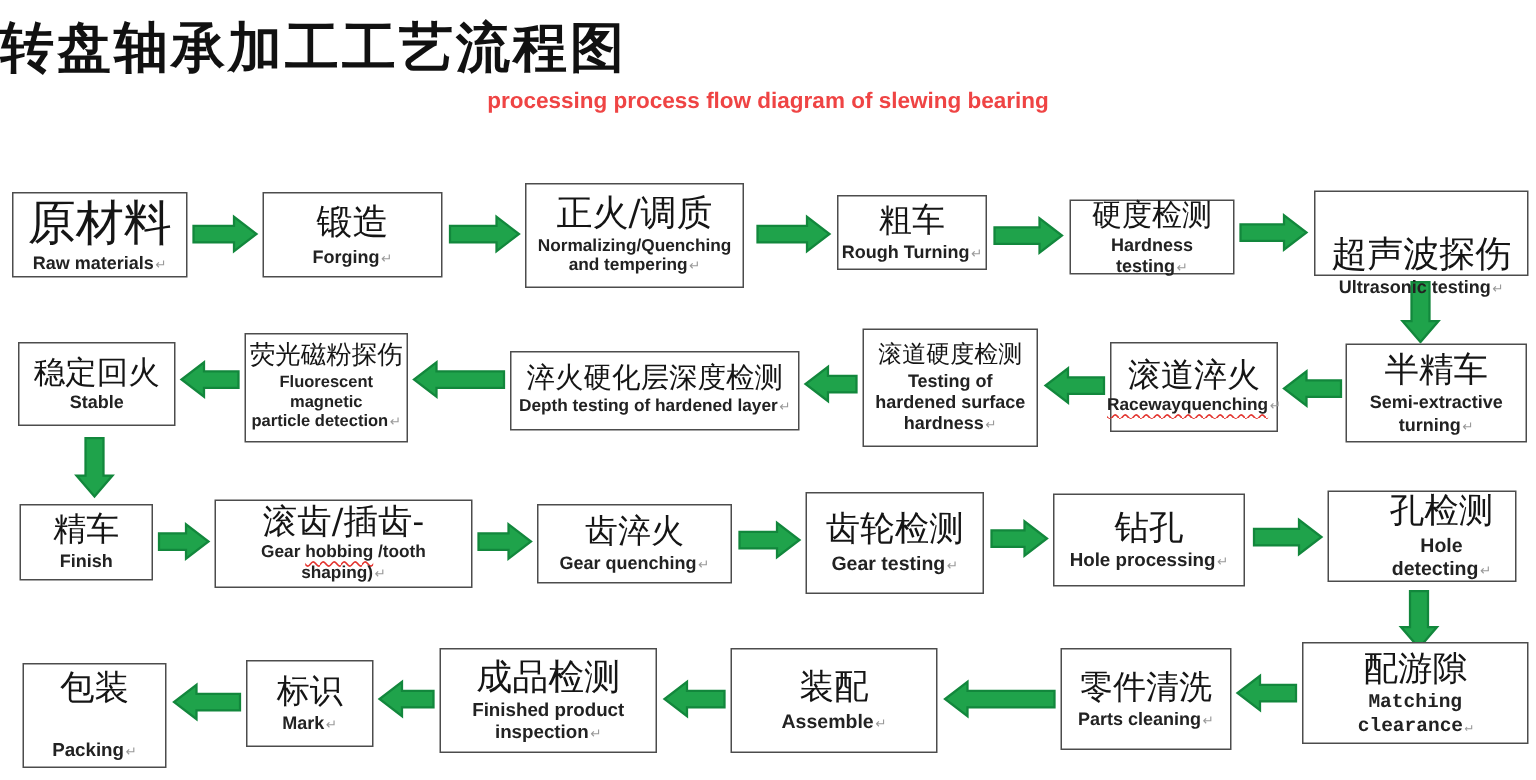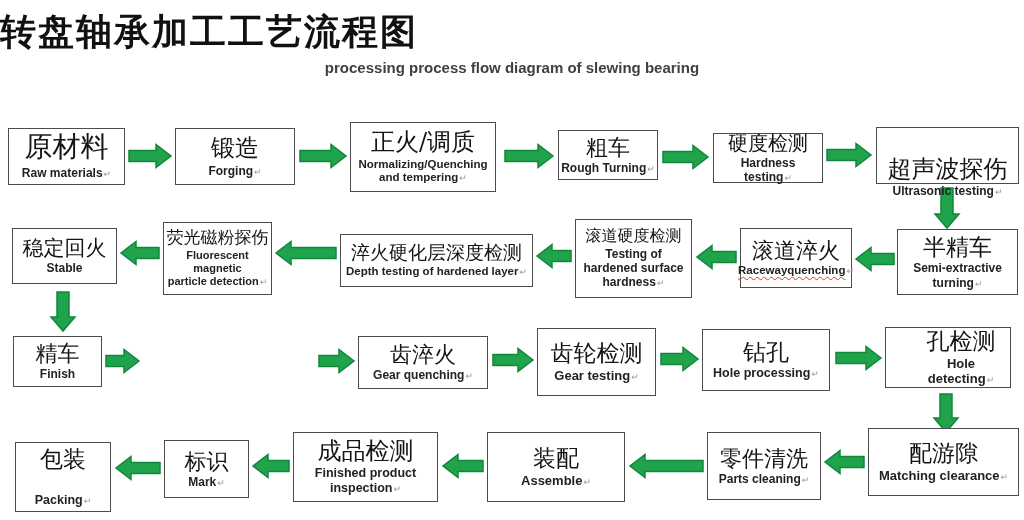--- a/index.html
+++ b/index.html
@@ -7,21 +7,21 @@
     width:1024px;height:520px;position:relative;overflow:hidden;
     font-family:"Liberation Sans",sans-serif;color:#1c1c1c;
   }
   .title-zh{
     position:absolute;top:8px;left:0;right:0;
     font-family:"DejaVu Serif",serif;font-weight:700;font-size:36px;
     letter-spacing:2px;color:#111;
   }
   .title-en{
     position:absolute;top:59px;left:0;right:0;text-align:center;
-    font-weight:700;font-size:15px;color:#404040;
+    font-weight:700;font-size:15px;color:#ef4444;
   }
   #arrows{position:absolute;left:0;top:0;}
   #canvas{position:absolute;left:0;top:0;width:1024px;height:520px;}
   .node{
     position:absolute;box-sizing:border-box;background:#fff;
     border:1.6px solid #4c4c4c;
     display:flex;flex-direction:column;align-items:center;justify-content:center;
     text-align:center;padding:1px 2px;
   }
   .node .zh{
@@ -64,21 +64,21 @@
     <path d="M836,352.5 L866,352.5 L866,346.5 L881,358 L866,369.5 L866,363.5 L836,363.5 Z" fill="#1fa34b" stroke="#12873c" stroke-width="1.5"></path>
     <path d="M940,394 L940,418 L934,418 L946,432 L958,418 L952,418 L952,394 Z" fill="#1fa34b" stroke="#12873c" stroke-width="1.5"></path>
     <path d="M864,456.5 L840,456.5 L840,450.5 L825,462 L840,473.5 L840,467.5 L864,467.5 Z" fill="#1fa34b" stroke="#12873c" stroke-width="1.5"></path>
     <path d="M703,460.5 L645,460.5 L645,454.5 L630,466 L645,477.5 L645,471.5 L703,471.5 Z" fill="#1fa34b" stroke="#12873c" stroke-width="1.5"></path>
     <path d="M483,460.5 L458,460.5 L458,454.5 L443,466 L458,477.5 L458,471.5 L483,471.5 Z" fill="#1fa34b" stroke="#12873c" stroke-width="1.5"></path>
     <path d="M289,460.5 L268,460.5 L268,454.5 L253,466 L268,477.5 L268,471.5 L289,471.5 Z" fill="#1fa34b" stroke="#12873c" stroke-width="1.5"></path>
     <path d="M160,462.5 L131,462.5 L131,456.5 L116,468 L131,479.5 L131,473.5 L160,473.5 Z" fill="#1fa34b" stroke="#12873c" stroke-width="1.5"></path>
   </svg>
 <div id="canvas">
     <div class="node" style="left: 8px; top: 128px; width: 117px; height: 57px; border-color: rgb(76, 76, 76);">
-      <div class="zh" style="font-size: 28px; font-family: Liberation Mono, monospace;">原材料</div>
+      <div class="zh" style="font-size: 32px;">原材料</div>
       <div class="en" style="font-size: 12px;">Raw materials<span class="ret">↵</span></div>
     </div>
     <div class="node" style="left: 350px; top: 122px; width: 146px; height: 70px; border-color: rgb(76, 76, 76);">
       <div class="zh" style="font-size: 24px;">正火/调质</div>
       <div class="en" style="font-size: 11.5px;">Normalizing/Quenching
 and tempering<span class="ret">↵</span></div>
     </div>
     <div class="node" style="left: 175px; top: 128px; width: 120px; height: 57px; border-color: rgb(76, 76, 76);">
       <div class="zh" style="font-size: 24px;">锻造</div>
       <div class="en" style="font-size: 12px;">Forging<span class="ret">↵</span></div>
@@ -120,39 +120,43 @@
 particle detection<span class="ret">↵</span></div>
     </div>
     <div class="node" style="left: 12px; top: 228px; width: 105px; height: 56px; border-color: rgb(76, 76, 76);">
       <div class="zh" style="font-size: 21px;">稳定回火</div>
       <div class="en" style="font-size: 12px;">Stable</div>
     </div>
     <div class="node" style="left: 13px; top: 336px; width: 89px; height: 51px; border-color: rgb(76, 76, 76);">
       <div class="zh" style="font-size: 22px;">精车</div>
       <div class="en" style="font-size: 12px;">Finish</div>
     </div>
+    <div class="node" style="left: 143px; top: 333px; width: 172px; height: 59px; border-color: rgb(76, 76, 76);">
+      <div class="zh" style="font-size: 23px;">滚齿/插齿-</div>
+      <div class="en" style="font-size: 11.5px;">Gear <span class="wavy">hobbing</span> /tooth shaping)<span class="ret">↵</span></div>
+    </div>
     <div class="node" style="left: 358px; top: 336px; width: 130px; height: 53px; border-color: rgb(76, 76, 76);">
       <div class="zh" style="font-size: 22px;">齿淬火</div>
       <div class="en" style="font-size: 12px;">Gear quenching<span class="ret">↵</span></div>
     </div>
     <div class="node" style="left: 537px; top: 328px; width: 119px; height: 68px; border-color: rgb(76, 76, 76);">
       <div class="zh" style="font-size: 23px;">齿轮检测</div>
       <div class="en" style="font-size: 13px;">Gear testing<span class="ret">↵</span></div>
     </div>
     <div class="node" style="left: 702px; top: 329px; width: 128px; height: 62px; border-color: rgb(76, 76, 76);">
       <div class="zh" style="font-size: 23px;">钻孔</div>
       <div class="en" style="font-size: 12.5px;">Hole processing<span class="ret">↵</span></div>
     </div>
     <div class="node" style="left: 885px; top: 327px; width: 126px; height: 61px; border-color: rgb(76, 76, 76); padding-left: 28px;">
       <div class="zh" style="font-size: 23px;">孔检测</div>
       <div class="en" style="font-size: 13px;">Hole detecting<span class="ret">↵</span></div>
     </div>
     <div class="node" style="left: 868px; top: 428px; width: 151px; height: 68px; border-color: rgb(76, 76, 76);">
       <div class="zh" style="font-size: 23px;">配游隙</div>
-      <div class="en" style="font-size: 13px;">Matching clearance<span class="ret">↵</span></div>
+      <div class="en" style="font-size: 13px; font-family: Liberation Mono, monospace;">Matching clearance<span class="ret">↵</span></div>
     </div>
     <div class="node" style="left: 707px; top: 432px; width: 114px; height: 68px; border-color: rgb(76, 76, 76);">
       <div class="zh" style="font-size: 22px;">零件清洗</div>
       <div class="en" style="font-size: 12px;">Parts cleaning<span class="ret">↵</span></div>
     </div>
     <div class="node" style="left: 487px; top: 432px; width: 138px; height: 70px; border-color: rgb(76, 76, 76);">
       <div class="zh" style="font-size: 23px;">装配</div>
       <div class="en" style="font-size: 13px;">Assemble<span class="ret">↵</span></div>
     </div>
     <div class="node" style="left: 293px; top: 432px; width: 145px; height: 70px; border-color: rgb(76, 76, 76);">

